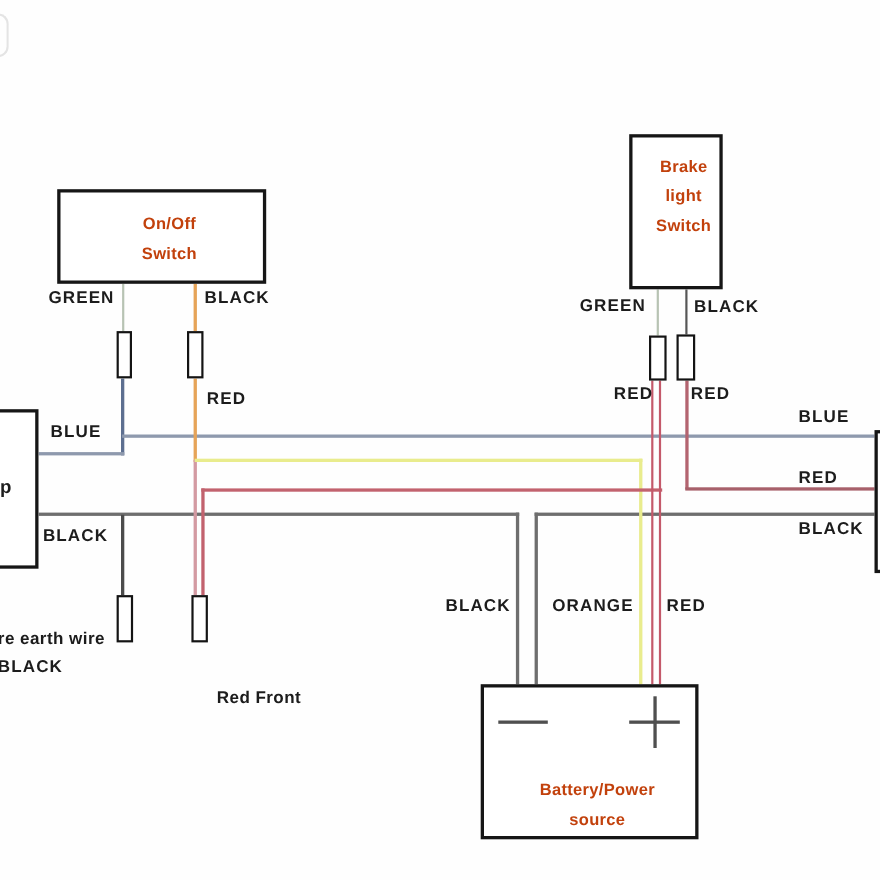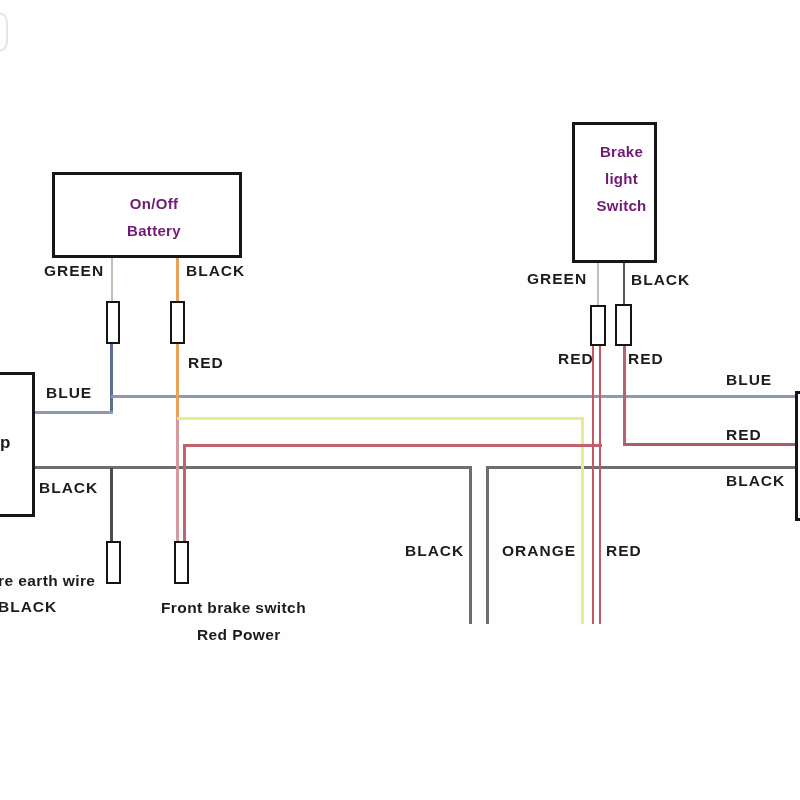--- a/index.html
+++ b/index.html
@@ -6,21 +6,21 @@
   .canvas{
     position:relative;width:800px;height:800px;background:#fefefe;
     overflow:hidden;font-family:"Liberation Sans",sans-serif;
   }
   .box{
     position:absolute;background:#fff;border:3px solid #161616;
     box-sizing:border-box;z-index:2;color:#1d1d1d;
   }
   .box-label{
     white-space:pre-line;text-align:center;
-    font-size:15px;font-weight:600;line-height:27px;color:#701a75;
+    font-size:15px;font-weight:600;line-height:27px;color:#c2410c;
     letter-spacing:.3px;
     padding-left:14px;
   }
   .wire{position:absolute;z-index:1;}
   .connector{
     position:absolute;background:#fff;border:2px solid #141414;
     box-sizing:border-box;z-index:3;
   }
   .wlabel{
     position:absolute;z-index:4;white-space:nowrap;
@@ -37,29 +37,36 @@
 </style>
 </head>
 <body>
 
 <div class="canvas" id="diagram">
 
   <div class="watermark"></div>
 
   <div class="box" style="left:52px;top:172px;width:190px;height:86px;">
     <div class="box-label" style="margin-top:15px;">On/Off
-Battery</div>
+Switch</div>
   </div>
 
   <div class="box" style="left:572px;top:122px;width:85px;height:141px;">
     <div class="box-label" style="margin-top:13px;">Brake
 light
 Switch</div>
   </div>
 
+  <div class="box" style="left:437px;top:622px;width:198px;height:141px;">
+    <div class="terminal" style="left:13px;top:30px;width:45px;height:2.5px;"></div>
+    <div class="terminal" style="left:132px;top:30px;width:46px;height:2.5px;"></div>
+    <div class="terminal" style="left:154px;top:8px;width:2.5px;height:47px;"></div>
+    <div class="box-label" style="margin-top:80px;">Battery/Power
+source</div>
+  </div>
 
   <div class="box" style="left:-45px;top:372px;width:80px;height:145px;">
     <span class="plabel" style="left:42px;top:58px;">p</span>
   </div>
 
   <div class="box" style="left:795px;top:391px;width:40px;height:130px;"></div>
 
 <div class="wire" style="left: 111px; top: 258px; width: 2px; height: 45px; background: rgb(183, 195, 179);"></div>
     <div class="wire" style="left: 176px; top: 258px; width: 3px; height: 45px; background: rgb(230, 164, 88);"></div>
     <div class="wire" style="left: 110px; top: 344px; width: 3px; height: 70px; background: rgb(93, 111, 144);"></div>
@@ -98,15 +105,14 @@
     <span class="wlabel" style="left: 558px; top: 350px;">RED</span>
     <span class="wlabel" style="left: 628px; top: 350px;">RED</span>
     <span class="wlabel" style="left: 726px; top: 371px;">BLUE</span>
     <span class="wlabel" style="left: 726px; top: 426px;">RED</span>
     <span class="wlabel" style="left: 726px; top: 472px;">BLACK</span>
     <span class="wlabel" style="left: 405px; top: 542px;">BLACK</span>
     <span class="wlabel" style="left: 502px; top: 542px;">ORANGE</span>
     <span class="wlabel" style="left: 606px; top: 542px;">RED</span>
     <span class="wlabel mixed" style="left: -2px; top: 572px;">re earth wire</span>
     <span class="wlabel" style="left: -2px; top: 598px;">BLACK</span>
-    <span class="wlabel mixed" style="left: 161px; top: 599px;">Front brake switch</span>
-    <span class="wlabel mixed" style="left: 197px; top: 626px;">Red Power</span>
+    <span class="wlabel mixed" style="left: 197px; top: 626px;">Red Front</span>
   </div>
 
 </body></html>

